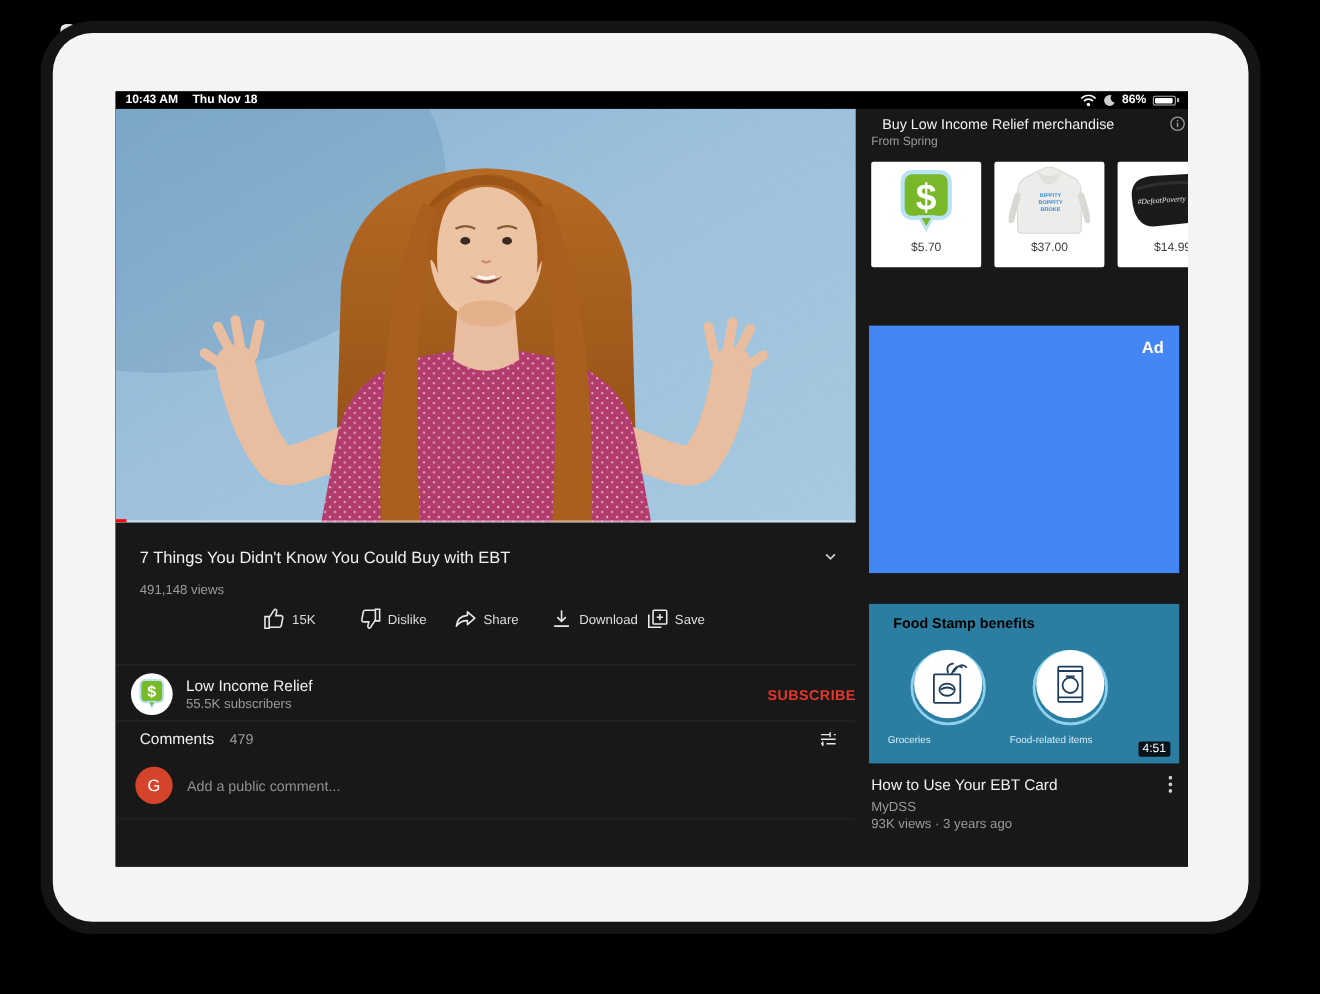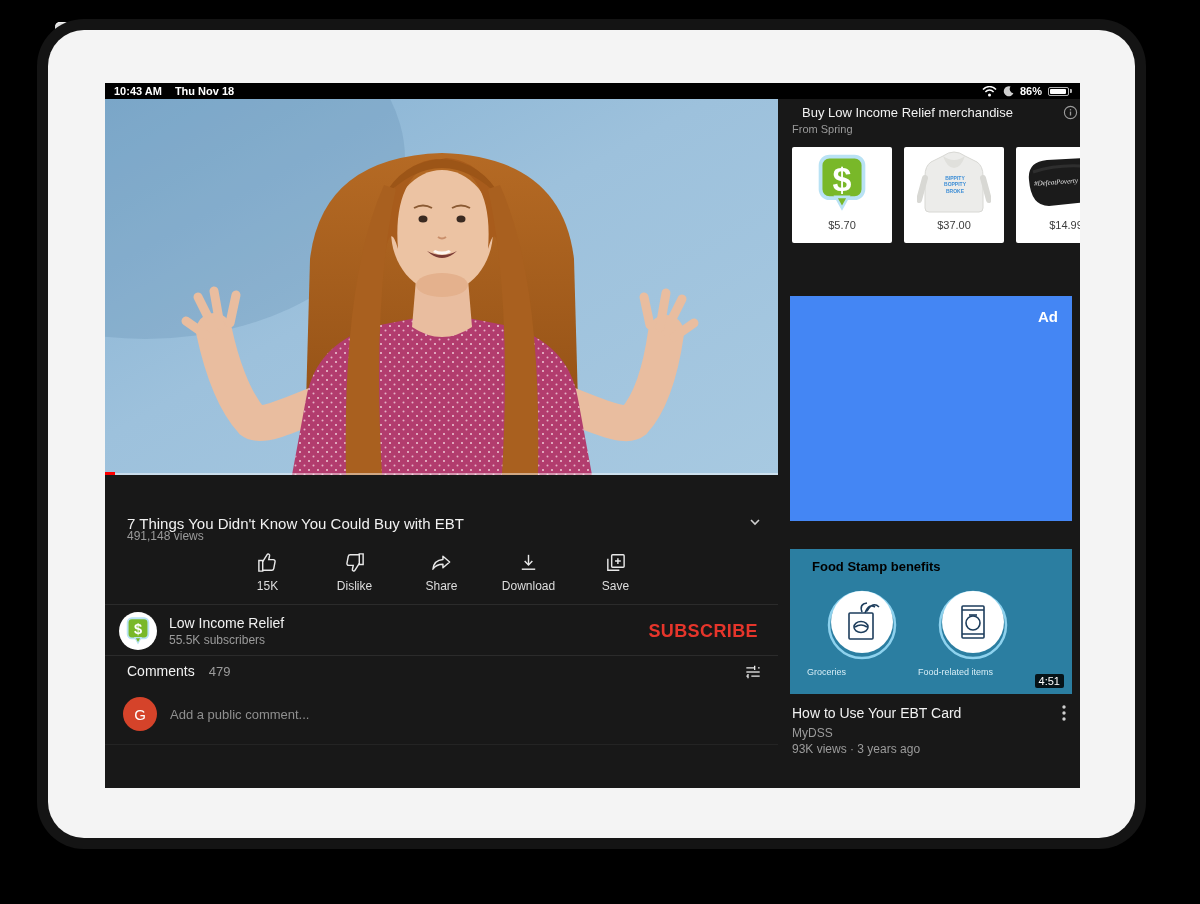--- a/index.html
+++ b/index.html
@@ -19,38 +19,38 @@
   .batt { width:21px; height:9px; border:1px solid rgba(255,255,255,.7); border-radius:2px; position:relative; }
   .batt-fill { position:absolute; left:1px; top:1px; bottom:1px; width:86%; background:#fff; border-radius:1px; }
   .batt-nub { width:2px; height:4px; background:rgba(255,255,255,.7); border-radius:0 1px 1px 0; margin-left:-5px; }
 
   
   .left-col { position:absolute; left:0; top:16px; width:673px; height:689px; background:#181818; }
   .player { position:absolute; left:0; top:0; width:673px; height:376px; overflow:hidden; background:#9cc0db; }
   .progress-track { position:absolute; left:0; bottom:0; width:100%; height:2px; background:rgba(255,255,255,.45); }
   .progress-red { position:absolute; left:0; bottom:0; width:10px; height:3px; background:#f00; }
 
-  .title-row { position:absolute; left:22px; top:416px; width:635px; display:flex; }
+  .title-row { position:absolute; left:22px; top:400px; width:635px; display:flex; }
   .v-title { color:#f1f1f1; font-size:15px; }
   .chev { margin-left:auto; }
   .v-views { position:absolute; left:22px; top:430px; color:#9b9b9b; font-size:12px; }
 
   .actions { position:absolute; left:0; top:452px; width:673px; display:flex; justify-content:center; gap:27px; }
-  .action { width:60px; display:flex; flex-direction:column; align-items:center; gap:5px; color:#e8e8e8; }
+  .action { width:60px; display:flex; flex-direction:row; align-items:center; gap:5px; color:#e8e8e8; }
   .action-label { font-size:12px; color:#ddd; }
 
   .divider { position:absolute; left:0; width:673px; height:1px; background:#2b2b2b; }
 
   .channel-row { position:absolute; left:0; top:508px; width:673px; height:48px; display:flex; align-items:center; }
   .ch-avatar { width:38px; height:38px; border-radius:50%; background:#fff; margin-left:14px;
                display:flex; align-items:center; justify-content:center; }
   .ch-meta { margin-left:12px; }
   .ch-name { color:#f1f1f1; font-size:14px; }
   .ch-subs { color:#9b9b9b; font-size:12px; margin-top:2px; }
-  .subscribe { margin-left:auto; margin-right:20px; color:#e6352b; font-weight:bold; font-size:18px; letter-spacing:.4px; }
+  .subscribe { margin-left:auto; margin-right:0; color:#e6352b; font-weight:bold; font-size:13px; letter-spacing:.4px; }
 
   .comments-hdr { position:absolute; left:22px; top:564px; display:flex; align-items:baseline; gap:14px; }
   .cm-title { color:#f1f1f1; font-size:14px; }
   .cm-count { color:#9b9b9b; font-size:13px; }
   .sort-icon { position:absolute; left:638px; top:563px; }
   .comment-row { position:absolute; left:18px; top:598px; display:flex; align-items:center; gap:13px; }
   .g-avatar { width:34px; height:34px; border-radius:50%; background:#d5432a; color:#fff; font-size:15px;
               display:flex; align-items:center; justify-content:center; }
   .cm-placeholder { color:#8f8f8f; font-size:13px; }
 

